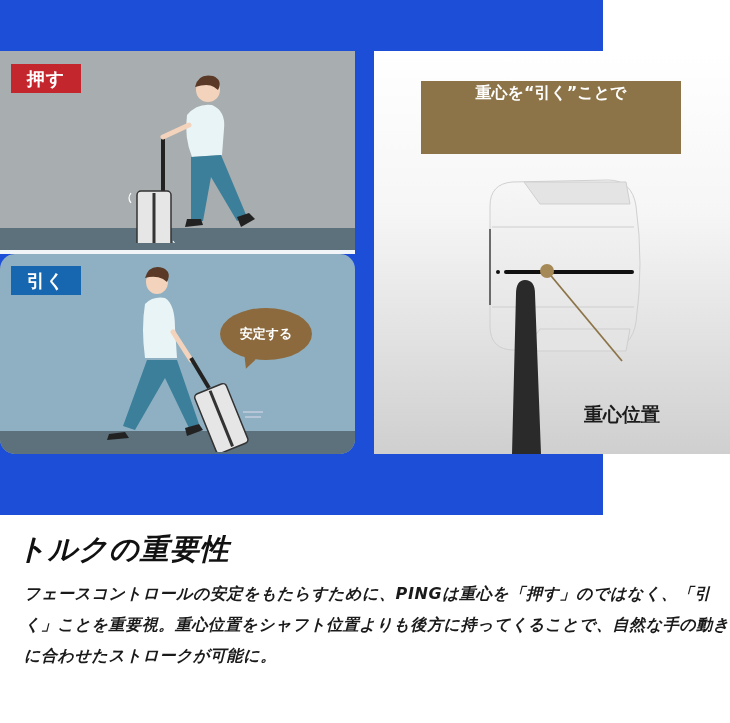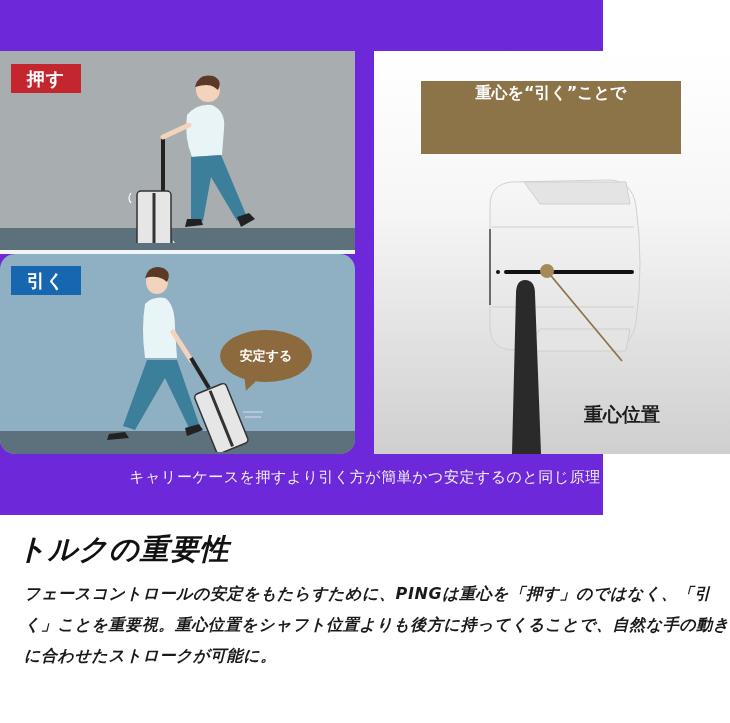--- a/index.html
+++ b/index.html
@@ -1,31 +1,31 @@
 <!DOCTYPE html>
 <html><head>
 <meta charset="utf-8">
 <style>
   * { margin: 0; padding: 0; box-sizing: border-box; }
   body { width: 730px; height: 723px; background: #ffffff; font-family: "DejaVu Sans", sans-serif; overflow: hidden; }
-  .banner { position: absolute; left: 0; top: 0; width: 603px; height: 515px; background: #6d28d9; }
+  .banner { position: absolute; left: 0; top: 0; width: 603px; height: 515px; background: #1d4ed8; }
   .left-panel { position: absolute; left: 0; top: 51px; width: 355px; height: 403px; }
   .scene { position: absolute; left: 0; width: 355px; overflow: hidden; }
   .scene.push { top: 0; height: 199px; background: #a8adaf; }
   .scene.pull { top: 203px; height: 200px; background: #8fb0c2; border-radius: 15px; }
   .divider-line { position: absolute; left: 0; top: 199px; width: 355px; height: 4px; background: #f2f5f7; }
   .floor { position: absolute; left: 0; width: 355px; background: #5c717b; }
   .push .floor { top: 177px; height: 22px; }
   .pull .floor { top: 177px; height: 23px; }
   .tag { position: absolute; left: 11px; top: 13px; width: 70px; height: 29px; color: #fff; font-size: 18px; font-weight: bold; display: flex; align-items: center; justify-content: center; letter-spacing: 1px; }
   .tag.red { background: #c4262d; }
   .tag.blue { background: #1767b0; top: 12px; }
   .bubble { position: absolute; color: #fff; font-size: 13px; font-weight: bold; display: flex; align-items: center; justify-content: center; border-radius: 50%; }
   .bubble.blue { left: 50px; top: 60px; width: 92px; height: 52px; background: #3e7f9a; }
-  .bubble.brown { left: 220px; top: 76px; width: 92px; height: 52px; background: #8c6a3d; }
+  .bubble.brown { left: 220px; top: 54px; width: 92px; height: 52px; background: #8c6a3d; }
   .bubble .tail { position: absolute; width: 0; height: 0; border-left: 6px solid transparent; border-right: 6px solid transparent; }
   .bubble.blue .tail { bottom: -9px; right: 22px; border-top: 12px solid #3e7f9a; transform: rotate(-20deg); }
   .bubble.brown .tail { bottom: -9px; left: 22px; border-top: 12px solid #8c6a3d; transform: rotate(20deg); }
   .figure { position: absolute; }
   .right-panel { position: absolute; left: 374px; top: 51px; width: 356px; height: 403px; background: linear-gradient(#ffffff 0%, #f6f6f6 40%, #cfcfcf 100%); overflow: hidden; }
   .callout { position: absolute; left: 47px; top: 30px; width: 260px; height: 73px; background: #8d7448; color: #fff; font-size: 16px; font-weight: bold; line-height: 24px; text-align: center; display: flex; flex-direction: row; justify-content: center; }
   .cog-label { position: absolute; left: 210px; top: 327px; font-size: 19px; font-weight: bold; color: #1b1b1b; margin-top: 24px; }
   .caption { position: absolute; left: 0; top: 468px; width: 730px; text-align: center; color: #f0f0f0; font-size: 15px; letter-spacing: 0.5px; }
   .heading { position: absolute; left: 17px; top: 530px; font-size: 29px; font-weight: bold; font-style: italic; color: #111; letter-spacing: 1px; }
   .body-text { position: absolute; left: 12px; top: 578px; width: 712px; font-size: 16px; font-weight: bold; font-style: italic; color: #1a1a1a; line-height: 31px; letter-spacing: 0.6px; margin-left: 12px; }
@@ -109,17 +109,16 @@
       <line x1="116" y1="178" x2="116" y2="254" stroke="#444" stroke-width="1.5"></line>
       <circle cx="124" cy="221" r="2" fill="#111"></circle>
       <rect x="130" y="219" width="130" height="4" rx="2" fill="#111"></rect>
       <path d="M138 403 l4 -160 q0 -14 9 -14 q10 0 10 14 l6 160z" fill="#2a2a2a"></path>
       <line x1="173" y1="220" x2="248" y2="310" stroke="#8d7448" stroke-width="1.8"></line>
       <circle cx="173" cy="220" r="7" fill="#a58a57"></circle>
     </svg>
     <div class="cog-label">重心位置</div>
   </div>
 
-  <div class="caption">キャリーケースを押すより引く方が簡単かつ安定するのと同じ原理</div>
 </div>
 
 <h2 class="heading">トルクの重要性</h2>
 <p class="body-text">フェースコントロールの安定をもたらすために、PINGは重心を「押す」のではなく、「引く」ことを重要視。重心位置をシャフト位置よりも後方に持ってくることで、自然な手の動きに合わせたストロークが可能に。</p>
 
 </body></html>

